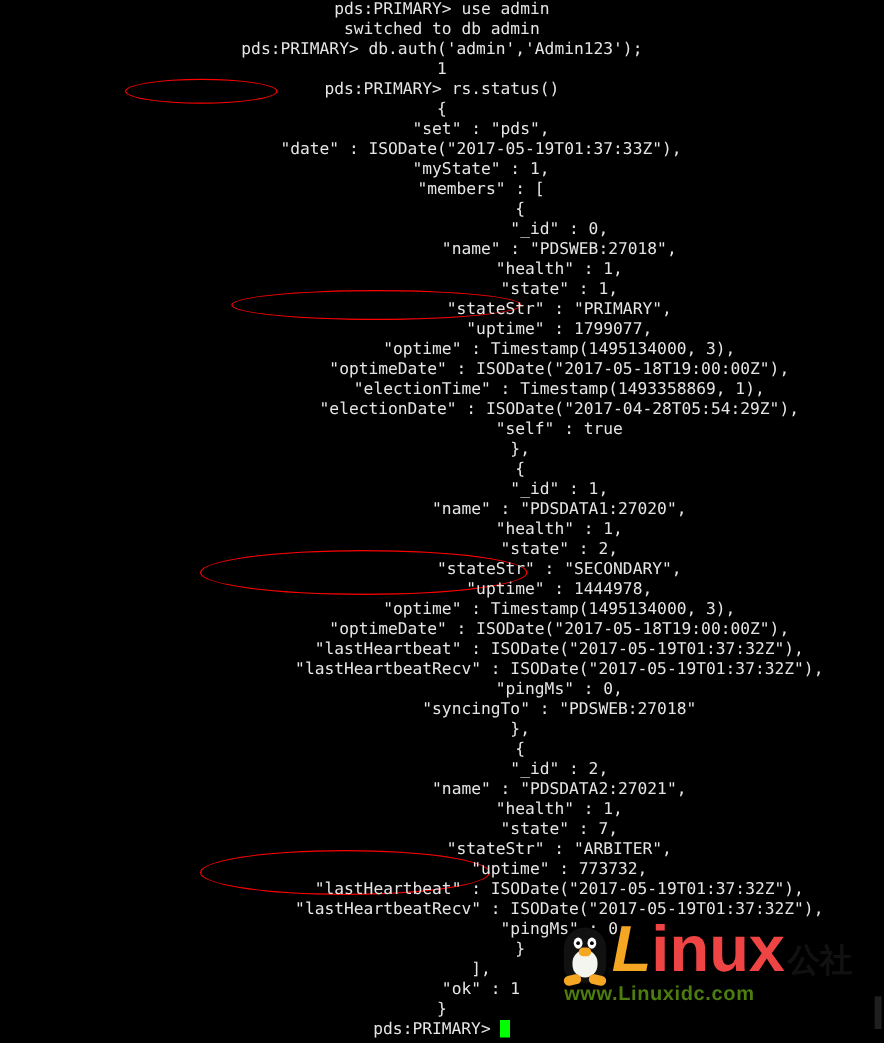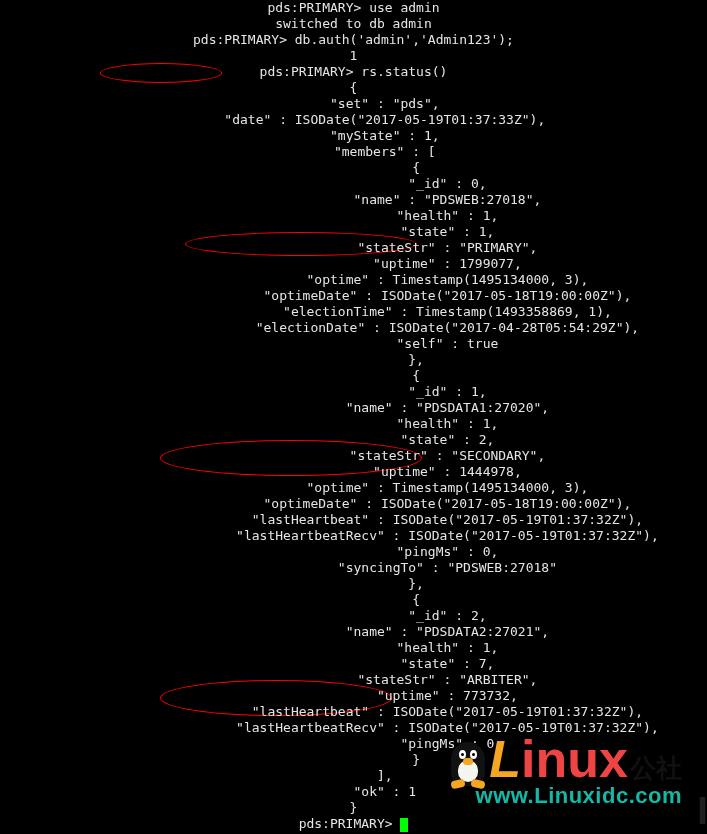--- a/index.html
+++ b/index.html
@@ -19,21 +19,21 @@
   .wm .tux-pupil.l{left:10px;}
   .wm .tux-pupil.r{right:10px;}
   .wm .tux-beak{position:absolute;top:16px;left:12px;width:10px;height:7px;background:#F5A623;border-radius:4px;}
   .wm .tux-foot{position:absolute;bottom:-2px;width:14px;height:8px;background:#F5A623;border-radius:4px;}
   .wm .tux-foot.l{left:0;transform:rotate(-12deg);}
   .wm .tux-foot.r{right:0;transform:rotate(12deg);}
   .wm .brand-text{font-family:Arial,Helvetica,sans-serif;font-weight:900;font-size:52px;line-height:44px;}
   .wm .brand-l{color:#F5A623;font-style:italic;}
   .wm .brand-rest{color:#ef4444;}
   .wm .brand-chars{color:#111;font-size:26px;margin-left:2px;}
-  .wm .url{font-family:Arial,Helvetica,sans-serif;font-weight:bold;font-size:22px;color:#14b8a6;letter-spacing:0.5px;margin-top:-2px;text-align:right;width:100%;}
+  .wm .url{font-family:Arial,Helvetica,sans-serif;font-weight:bold;font-size:16px;color:#4d7c0f;letter-spacing:0.5px;margin-top:-2px;text-align:left;width:100%;}
   .shadow-brand{position:absolute;right:-100px;bottom:15px;font-family:Arial,Helvetica,sans-serif;font-weight:700;font-size:38px;color:#3A3A3A;opacity:0.55;white-space:nowrap;z-index:0;}
 </style>
 </head>
 <body>
 
 <div id="term">
 
 <div class="shadow-brand">IT网络</div>
 
 <pre><span class="prompt">pds:PRIMARY&gt;</span> <span>use admin</span>

